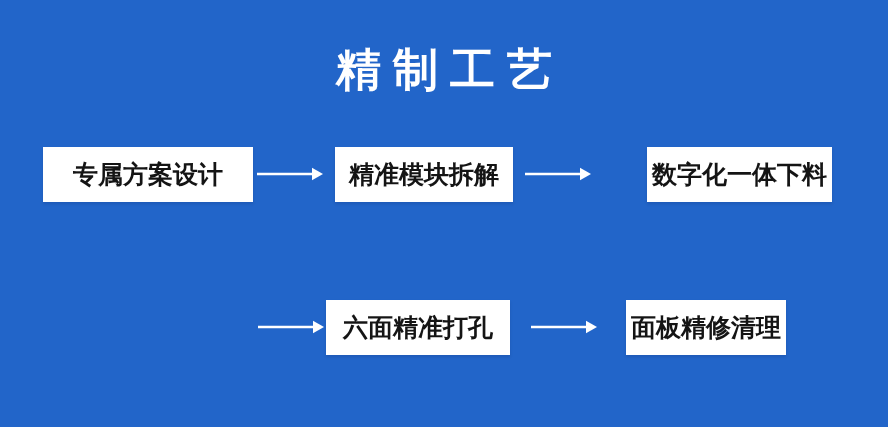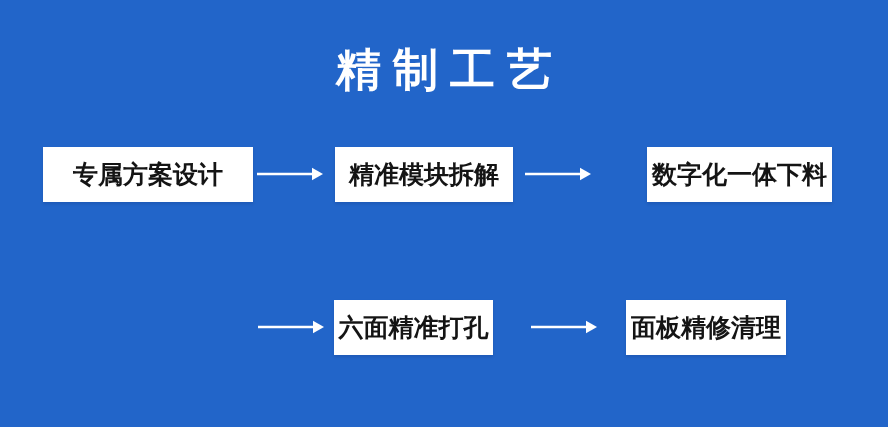--- a/index.html
+++ b/index.html
@@ -36,21 +36,21 @@
     color: #141414;
     font-size: 25px;
     font-weight: bold;
     white-space: nowrap;
     box-shadow: 0 2px 3px rgba(0, 10, 40, 0.12);
   }
   .b1 { left: 43px;  top: 147px; width: 210px; }
   .b2 { left: 335px; top: 147px; width: 178px; text-align: right; }
   .b3 { left: 624px; top: 147px; width: 185px; margin-left: 23px; }
   .b4 { left: 39px;  top: 300px; width: 215px; }
-  .b5 { left: 334px; top: 300px; width: 159px; }
+  .b5 { left: 326px; top: 300px; width: 184px; }
   .b6 { left: 626px; top: 300px; width: 160px; }
   .arrow {
     position: absolute;
     width: 66px;
     height: 18px;
   }
   .a1 { left: 257px; top: 165px; }
   .a2 { left: 525px; top: 165px; }
   .a3 { left: 258px; top: 318px; }
   .a4 { left: 531px; top: 318px; }

